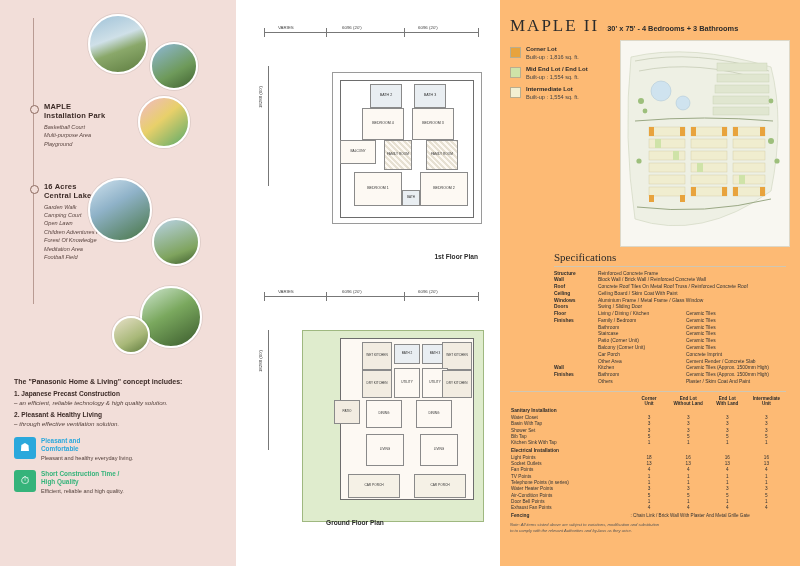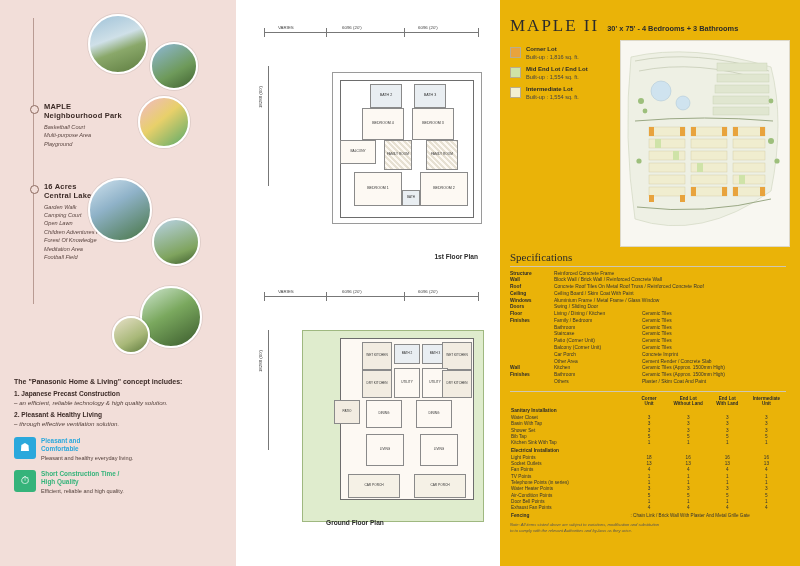--- a/index.html
+++ b/index.html
@@ -92,21 +92,21 @@
         display:flex;align-items:center;justify-content:center;text-align:center;line-height:1.1;}
   .room.tile{background:#f2ece1;}
   .room.bath{background:#e9eef2;}
   .room.green{background:#dfeccd;}
   .hatch{
     background-image:repeating-linear-gradient(45deg, #e6e0d2 0 2px, #fdf9f3 2px 4px);
   }
   .lotline{position:absolute;border:1px solid #9a9a9a;}
 
   
-  .right{flex:1;position:relative;background:#eab308;padding:16px 14px 10px 10px;box-sizing:border-box;}
+  .right{flex:1;position:relative;background:#fdba74;padding:16px 14px 10px 10px;box-sizing:border-box;}
   .title-row{display:flex;align-items:baseline;gap:8px;}
   .maple{font-family:"Liberation Serif", serif;font-size:17px;letter-spacing:2px;color:#2b2b2b;}
   .subt{font-size:7.4px;font-weight:bold;color:#2b2b2b;}
 
   .legend{margin-top:10px;}
   .legend-item{display:flex;align-items:flex-start;gap:5px;margin-bottom:5px;}
   .swatch{width:9px;height:9px;flex:0 0 9px;margin-top:1px;border:.5px solid #b9ad8e;}
   .lg-name{font-size:6px;font-weight:bold;color:#2b2b2b;line-height:1.3;}
   .lg-sub{font-size:5.6px;color:#444;line-height:1.3;}
 
@@ -136,21 +136,21 @@
 
   <div class="left">
     <div class="left-inner">
 
       <div class="amen" style="padding-top:26px;">
         <div class="vline" style="top:4px;height:286px;"></div>
 
         <div class="amen-block" style="margin-top:62px;">
           <div class="bullet"></div>
           <div class="amen-title" style="white-space:pre-line;">MAPLE
-Neighbourhood Park</div>
+Installation Park</div>
           <div class="amen-list" style="white-space:pre-line;">Basketball Court
 Multi-purpose Area
 Playground</div>
         </div>
 
         <div class="amen-block" style="margin-top:34px;">
           <div class="bullet"></div>
           <div class="amen-title" style="white-space:pre-line;">16 Acres
 Central Lake Park</div>
           <div class="amen-list" style="white-space:pre-line;">Garden Walk
@@ -386,21 +386,21 @@
           <circle cx="20" cy="60" r="3"></circle>
             <circle cx="24" cy="70" r="2.4"></circle>
             <circle cx="150" cy="100" r="3"></circle>
           <circle cx="156" cy="120" r="2.6"></circle>
             <circle cx="18" cy="120" r="2.6"></circle>
             <circle cx="150" cy="60" r="2.4"></circle>
         </g>
       </svg>
     </div>
 
-    <div style="margin-top:150px;">
+    <div style="margin-top:150px;margin-left:44px;">
       <div class="spec-h">Specifications</div>
       <div class="hrule"></div>
       <table class="spec-table">
         <tbody>
           <tr>
               <td class="spec-cat">Structure</td>
               <td class="spec-k" colspan="2">Reinforced Concrete Frame</td>
             </tr>
           <tr>
               <td class="spec-cat">Wall</td>

